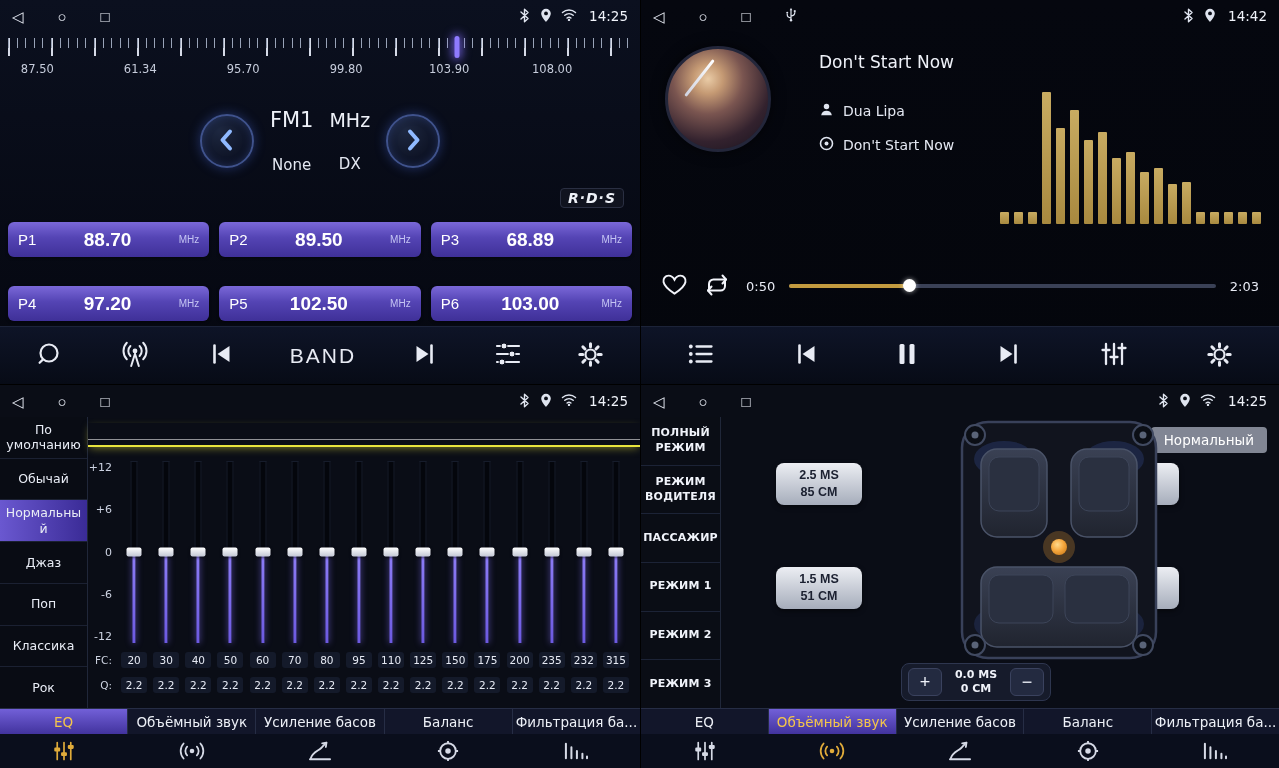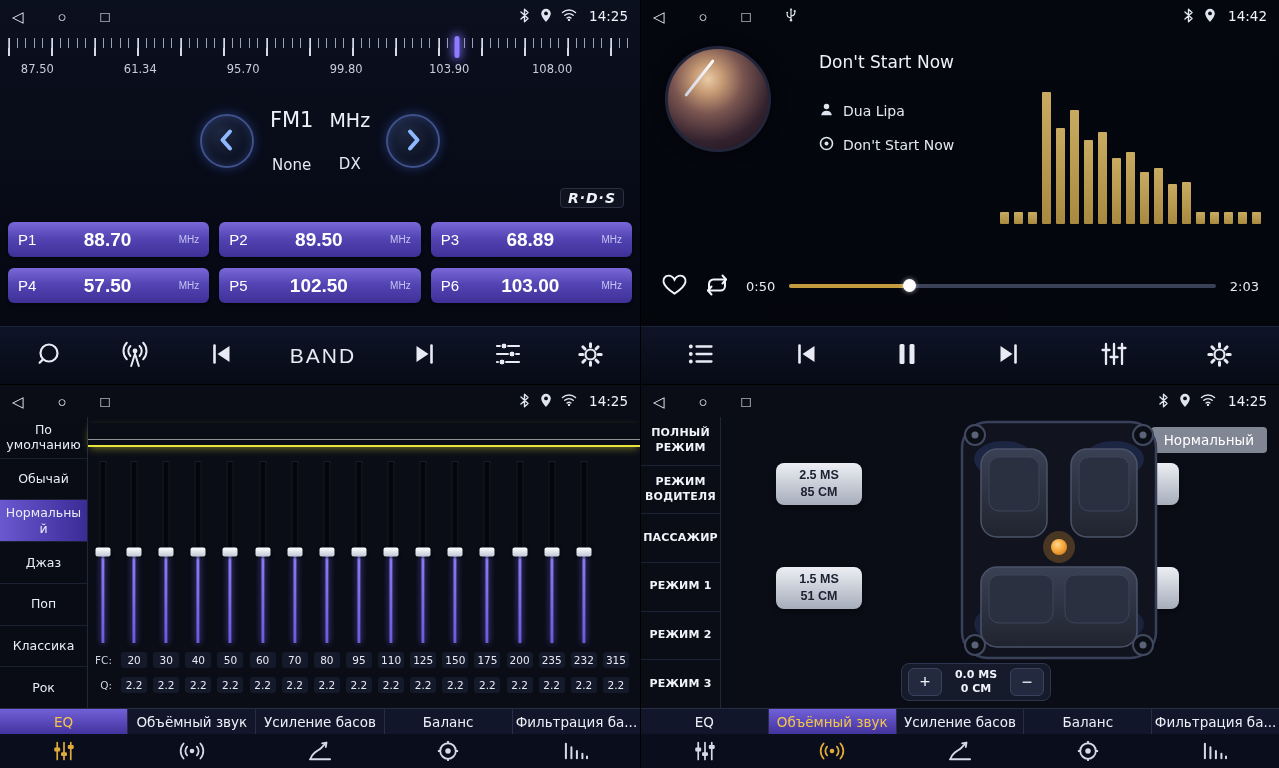--- a/index.html
+++ b/index.html
@@ -35,21 +35,21 @@
     border:2px solid #3f528c;box-shadow:0 0 12px rgba(80,120,255,.35),inset 0 0 8px rgba(100,140,255,.25);
     display:flex;align-items:center;justify-content:center;cursor:pointer}
   .band-col,.unit-col{display:flex;flex-direction:column;align-items:center;gap:24px}
   .band-label{font-size:21px}
   .stereo-label{font-size:15px;color:#e4e8f2}
   .freq-big{font-size:48px;font-weight:700;letter-spacing:1px;color:#fff;padding:0 6px}
   .unit-label{font-size:19px}
   .dx-label{font-size:15px;color:#e4e8f2}
   .rds-badge{position:absolute;top:188px;right:16px;font-style:italic;font-weight:700;font-size:14px;
     background:#10131f;border:1px solid #2a2f42;border-radius:4px;padding:1px 7px;letter-spacing:1px}
-  .presets{display:grid;grid-template-columns:repeat(3,1fr);gap:11px 10px;margin:30px 8px 0}
+  .presets{display:grid;grid-template-columns:repeat(3,1fr);gap:29px 10px;margin:30px 8px 0}
   .preset-btn{height:35px;border-radius:6px;background:linear-gradient(180deg,#7a68d8 0%,#5444b4 45%,#3f3098 100%);
     display:flex;align-items:center;padding:0 10px;gap:8px;cursor:pointer;box-shadow:0 1px 3px rgba(0,0,0,.5);border:none;color:#fff}
   .p-id{font-size:15px}
   .p-freq{flex:1;text-align:center;font-size:19px;font-weight:700}
   .p-unit{font-size:10px;color:#d9dcff;opacity:.85}
   .toolbar{position:absolute;left:0;right:0;bottom:0;height:58px;background:linear-gradient(180deg,#0e1427,#070b16);
     border-top:1px solid #1c2338;display:flex;align-items:center;justify-content:space-around;padding:0 8px}
   .toolbar button{background:none;border:none;cursor:pointer;display:flex;align-items:center;justify-content:center;color:#e8ebf4}
   .band-text{font-size:21px;letter-spacing:2px;color:#f2f4fa}
 
@@ -211,21 +211,21 @@
           <span class="p-freq">89.50</span>
           <span class="p-unit">MHz</span>
         </button>
         <button class="preset-btn">
           <span class="p-id">P3</span>
           <span class="p-freq">68.89</span>
           <span class="p-unit">MHz</span>
         </button>
         <button class="preset-btn">
           <span class="p-id">P4</span>
-          <span class="p-freq">57.50</span>
+          <span class="p-freq">97.20</span>
           <span class="p-unit">MHz</span>
         </button>
         <button class="preset-btn">
           <span class="p-id">P5</span>
           <span class="p-freq">102.50</span>
           <span class="p-unit">MHz</span>
         </button>
         <button class="preset-btn">
           <span class="p-id">P6</span>
           <span class="p-freq">103.00</span>
@@ -475,20 +475,27 @@
           <div class="eq-preset">Обычай</div>
           <div class="eq-preset active">Нормальный</div>
           <div class="eq-preset">Джаз</div>
           <div class="eq-preset">Поп</div>
           <div class="eq-preset">Классика</div>
           <div class="eq-preset">Рок</div>
         </aside>
       <div class="eq-main">
         <div class="eq-curve"></div>
         <div class="eq-sliders">
+            <div class="db-col">
+              <span>+12</span>
+              <span>+6</span>
+              <span>0</span>
+              <span>-6</span>
+              <span>-12</span>
+            </div>
             <div class="band-cell">
               <div class="vslider">
                 <div class="tr-up" style="height: 50%;"></div>
                 <div class="tr-down" style="height: 50%;"></div>
                 <div class="knob" style="top: 50%;"></div>
               </div>
             </div>
             <div class="band-cell">
               <div class="vslider">
                 <div class="tr-up" style="height: 50%;"></div>

